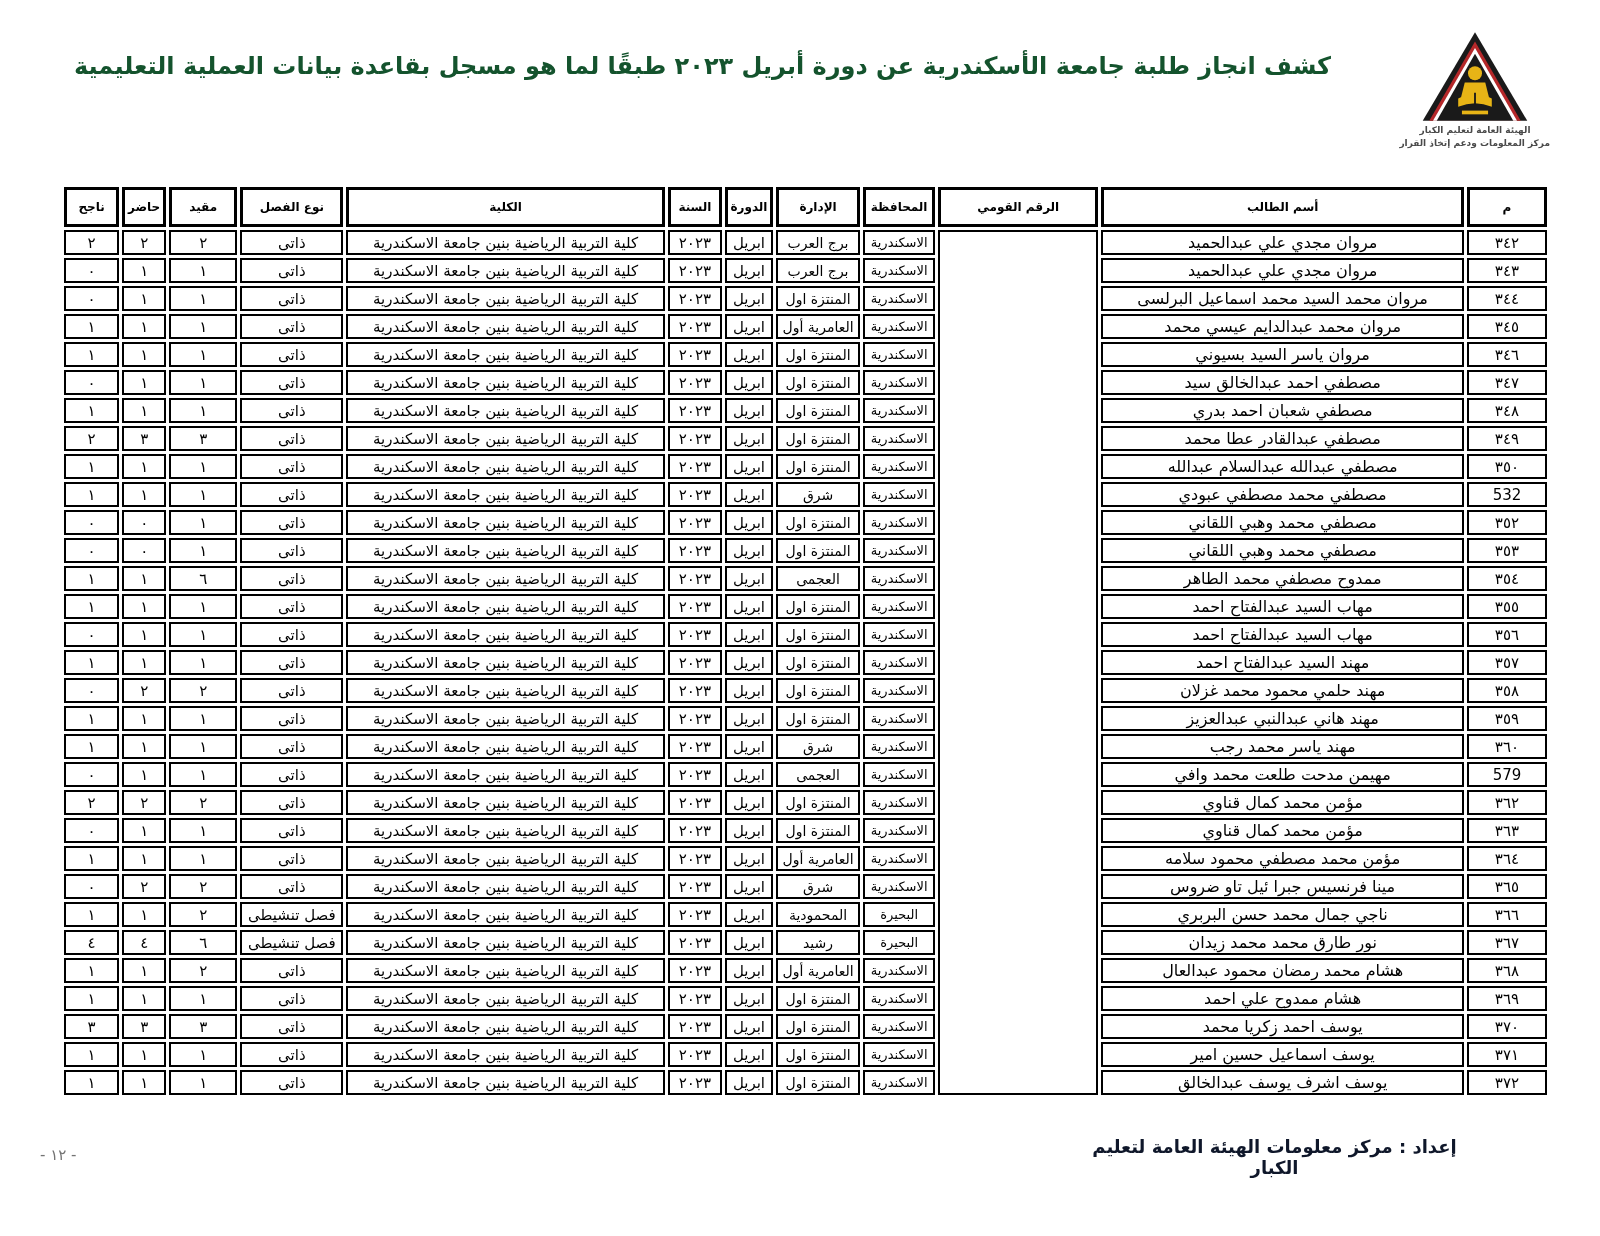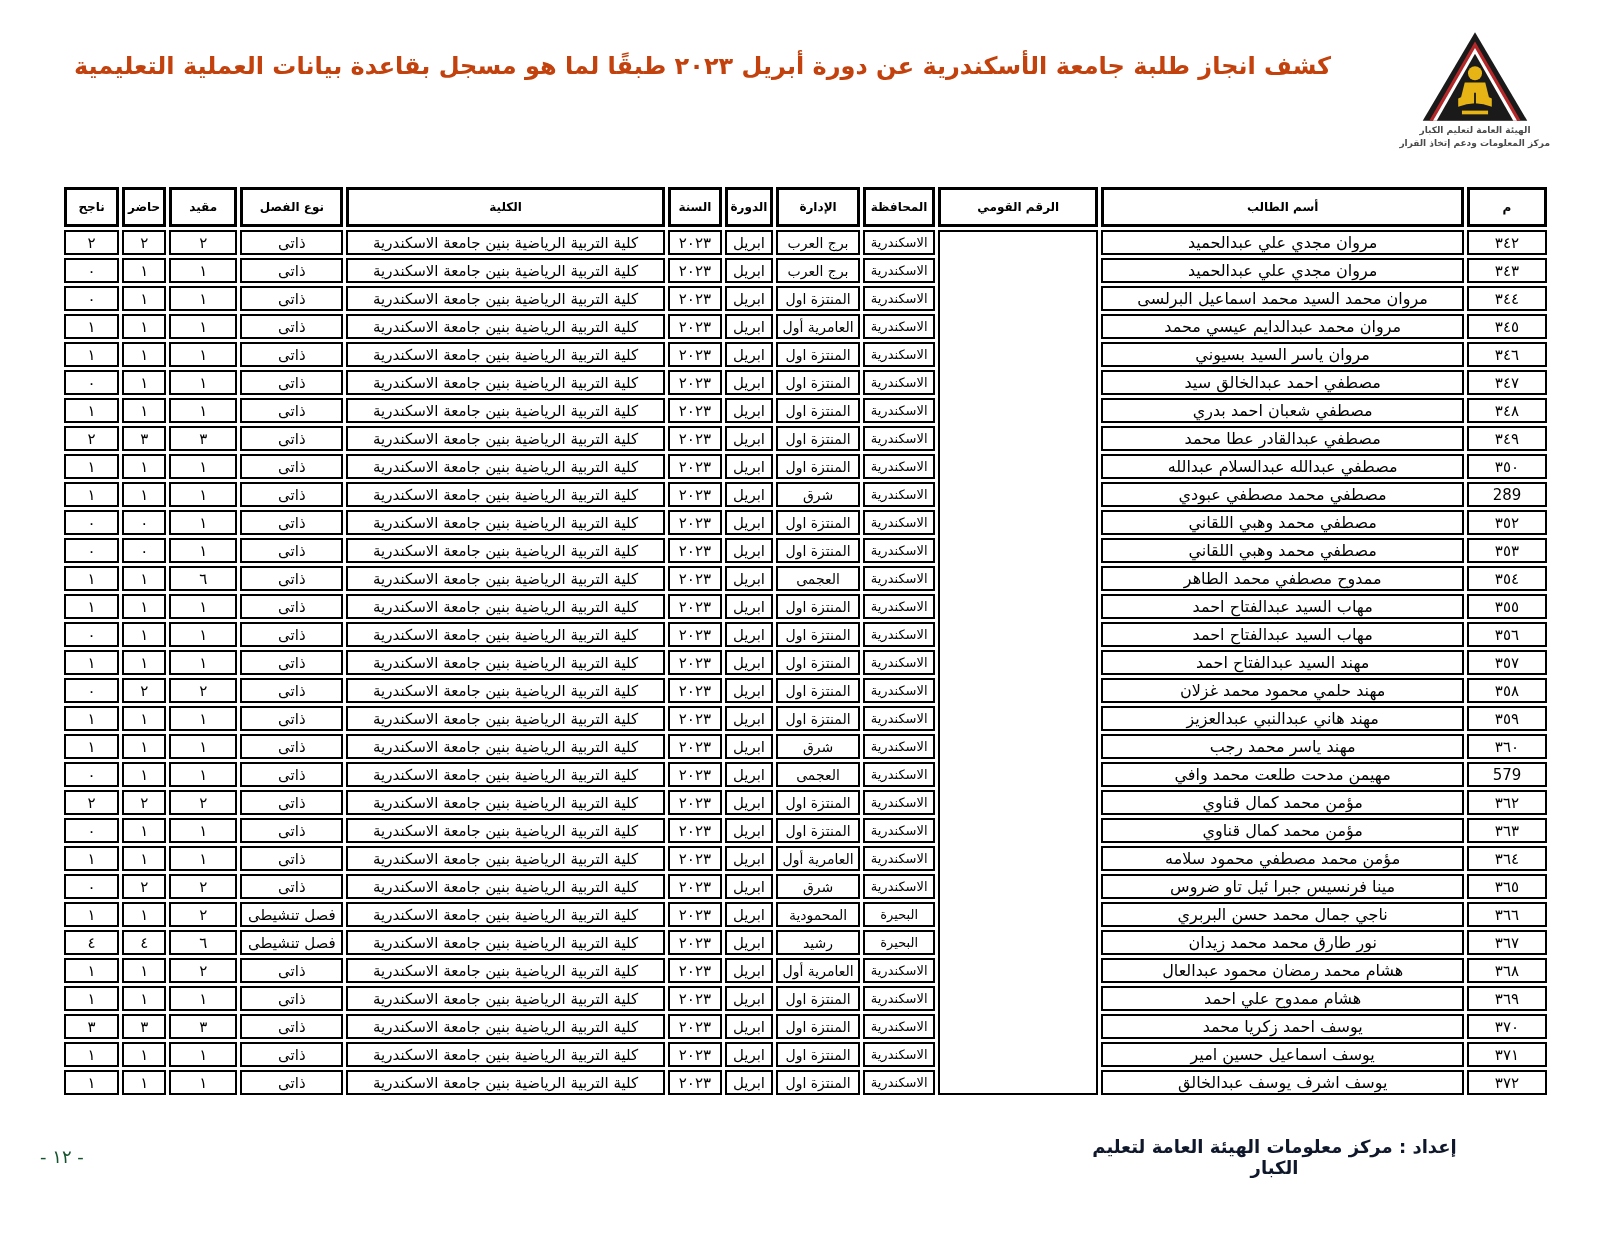--- a/index.html
+++ b/index.html
@@ -5,21 +5,21 @@
   html,body{margin:0;padding:0;}
   body{
     width:1600px;height:1236px;position:relative;background:#ffffff;
     font-family:"DejaVu Sans",sans-serif;direction:rtl;color:#000;
   }
   
   .title-wrap{
     position:absolute;top:52px;left:0;right:195px;text-align:center;
   }
   .title{
-    display:inline-block;font-size:24px;font-weight:bold;color:#c2410c;
+    display:inline-block;font-size:24px;font-weight:bold;color:#14532d;
     letter-spacing:-0.5px;
   }
   .logo{
     position:absolute;top:30px;right:50px;width:150px;text-align:center;
   }
   .logo svg{display:block;margin:0 auto;}
   .logo-text{font-size:9px;font-weight:bold;color:#4a4a4a;line-height:1.45;white-space:nowrap;}
   
   .tbl-wrap{position:absolute;top:184px;right:50px;}
   table{
@@ -41,21 +41,21 @@
   td.c-faculty{font-size:15px;}
   td.c-type{font-size:15px;margin-top:20px;}
   td.c-no,td.c-year,td.c-session{font-size:15px;}
   td.c-enrolled,td.c-attended,td.c-passed{font-size:15px;}
   
   .prepared{
     position:absolute;top:1136px;right:128px;width:395px;text-align:center;
     font-size:18px;font-weight:bold;color:#0f172a;
   }
   .pagenum{
-    position:absolute;top:1146px;left:40px;font-size:18px;direction:ltr;color:#14532d;
+    position:absolute;top:1146px;left:40px;font-size:15px;direction:ltr;color:#737373;
   }
 </style>
 </head>
 <body>
 
 <div class="title-wrap">
   <span class="title">كشف انجاز طلبة جامعة الأسكندرية عن دورة أبريل ٢٠٢٣ طبقًا لما هو مسجل بقاعدة بيانات العملية التعليمية</span>
 </div>
 
 <div class="logo">
@@ -219,21 +219,21 @@
           <td class="c-admin">المنتزة اول</td>
           <td class="c-session">ابريل</td>
           <td class="c-year">٢٠٢٣</td>
           <td class="c-faculty">كلية التربية الرياضية بنين جامعة الاسكندرية</td>
           <td class="c-type">ذاتى</td>
           <td class="c-enrolled">١</td>
           <td class="c-attended">١</td>
           <td class="c-passed">١</td>
         </tr>
         <tr>
-          <td class="c-no">289</td>
+          <td class="c-no">532</td>
           <td class="c-name">مصطفي محمد مصطفي عبودي</td>
           <td class="c-gov">الاسكندرية</td>
           <td class="c-admin">شرق</td>
           <td class="c-session">ابريل</td>
           <td class="c-year">٢٠٢٣</td>
           <td class="c-faculty">كلية التربية الرياضية بنين جامعة الاسكندرية</td>
           <td class="c-type">ذاتى</td>
           <td class="c-enrolled">١</td>
           <td class="c-attended">١</td>
           <td class="c-passed">١</td>

